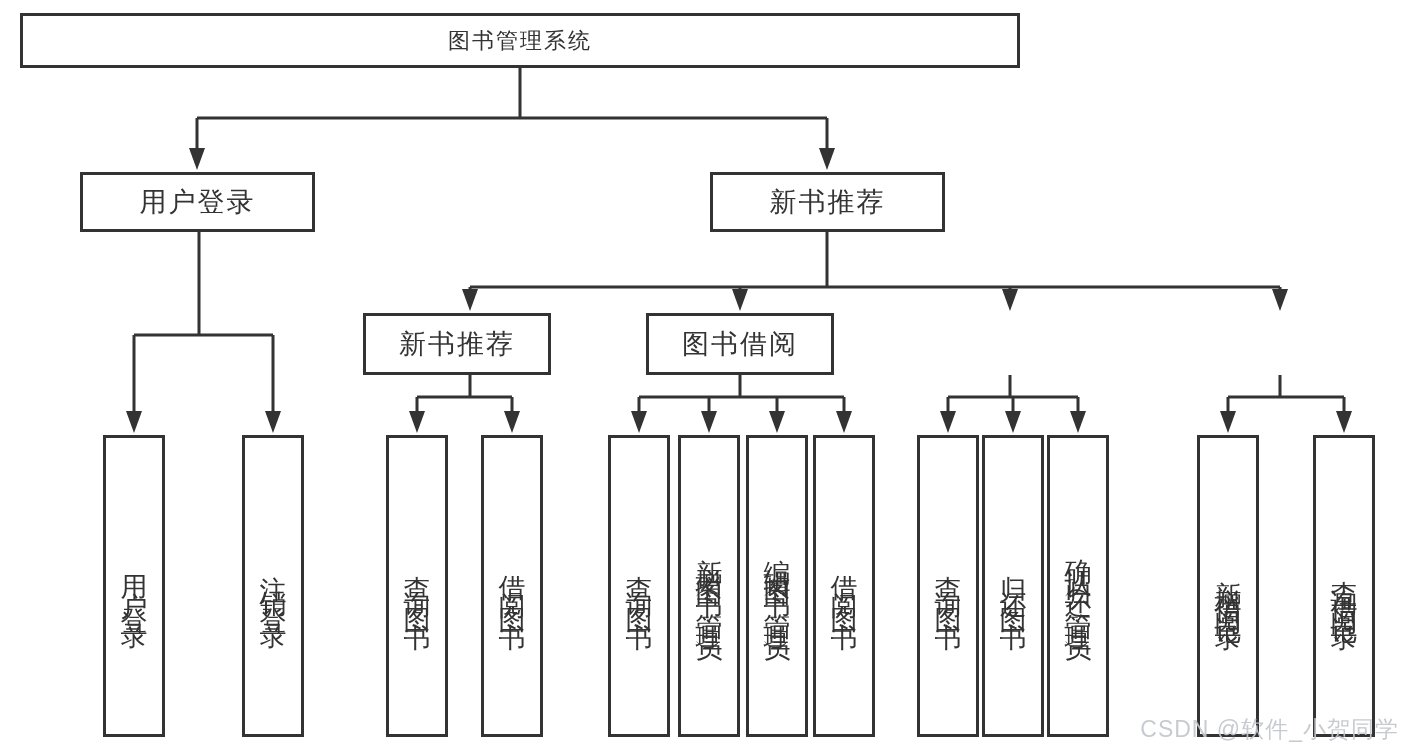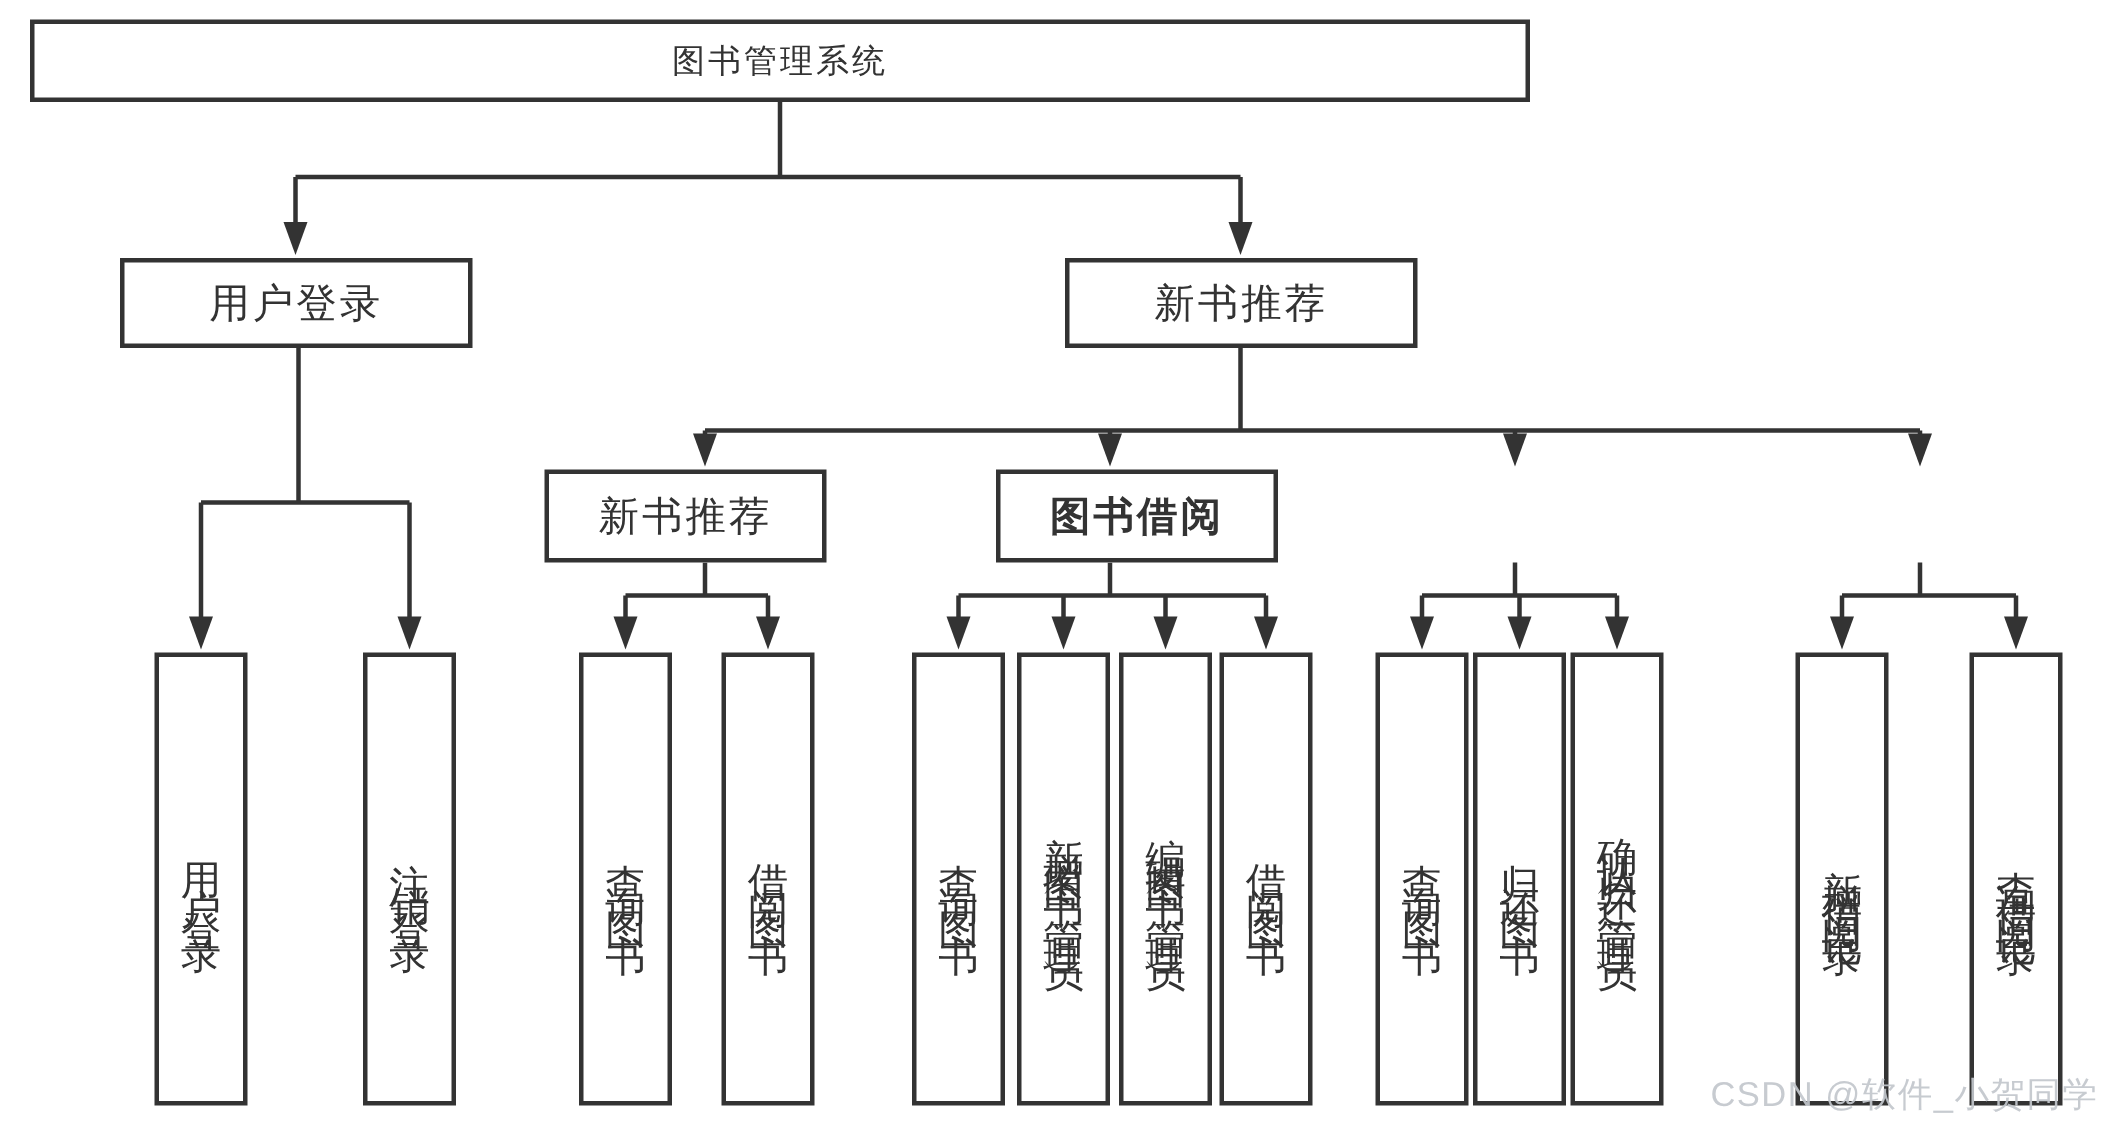--- a/index.html
+++ b/index.html
@@ -30,21 +30,21 @@
     letter-spacing:2px;
     white-space:nowrap;
     z-index:2;
   }
   .box--root{left:20px;top:13px;width:1000px;height:55px;font-size:22px;}
   .box--l2{top:172px;width:235px;height:60px;}
   .box--l2.pos-a{left:80px;}
   .box--l2.pos-b{left:710px;}
   .box--l3{top:313px;width:188px;height:62px;}
   .box--l3.pos-a{left:363px;}
-  .box--l3.pos-b{left:664px;font-weight:bold;}
+  .box--l3.pos-b{left:646px;}
   .box--l3.pos-c{left:903px;}
   .box--l3.pos-d{left:1173px;}
   .leaf{
     top:435px;width:62px;height:302px;
     writing-mode:vertical-rl;
     text-orientation:mixed;
     letter-spacing:16px;
     white-space:normal;
   }
   .leaf--med{letter-spacing:9px;}

